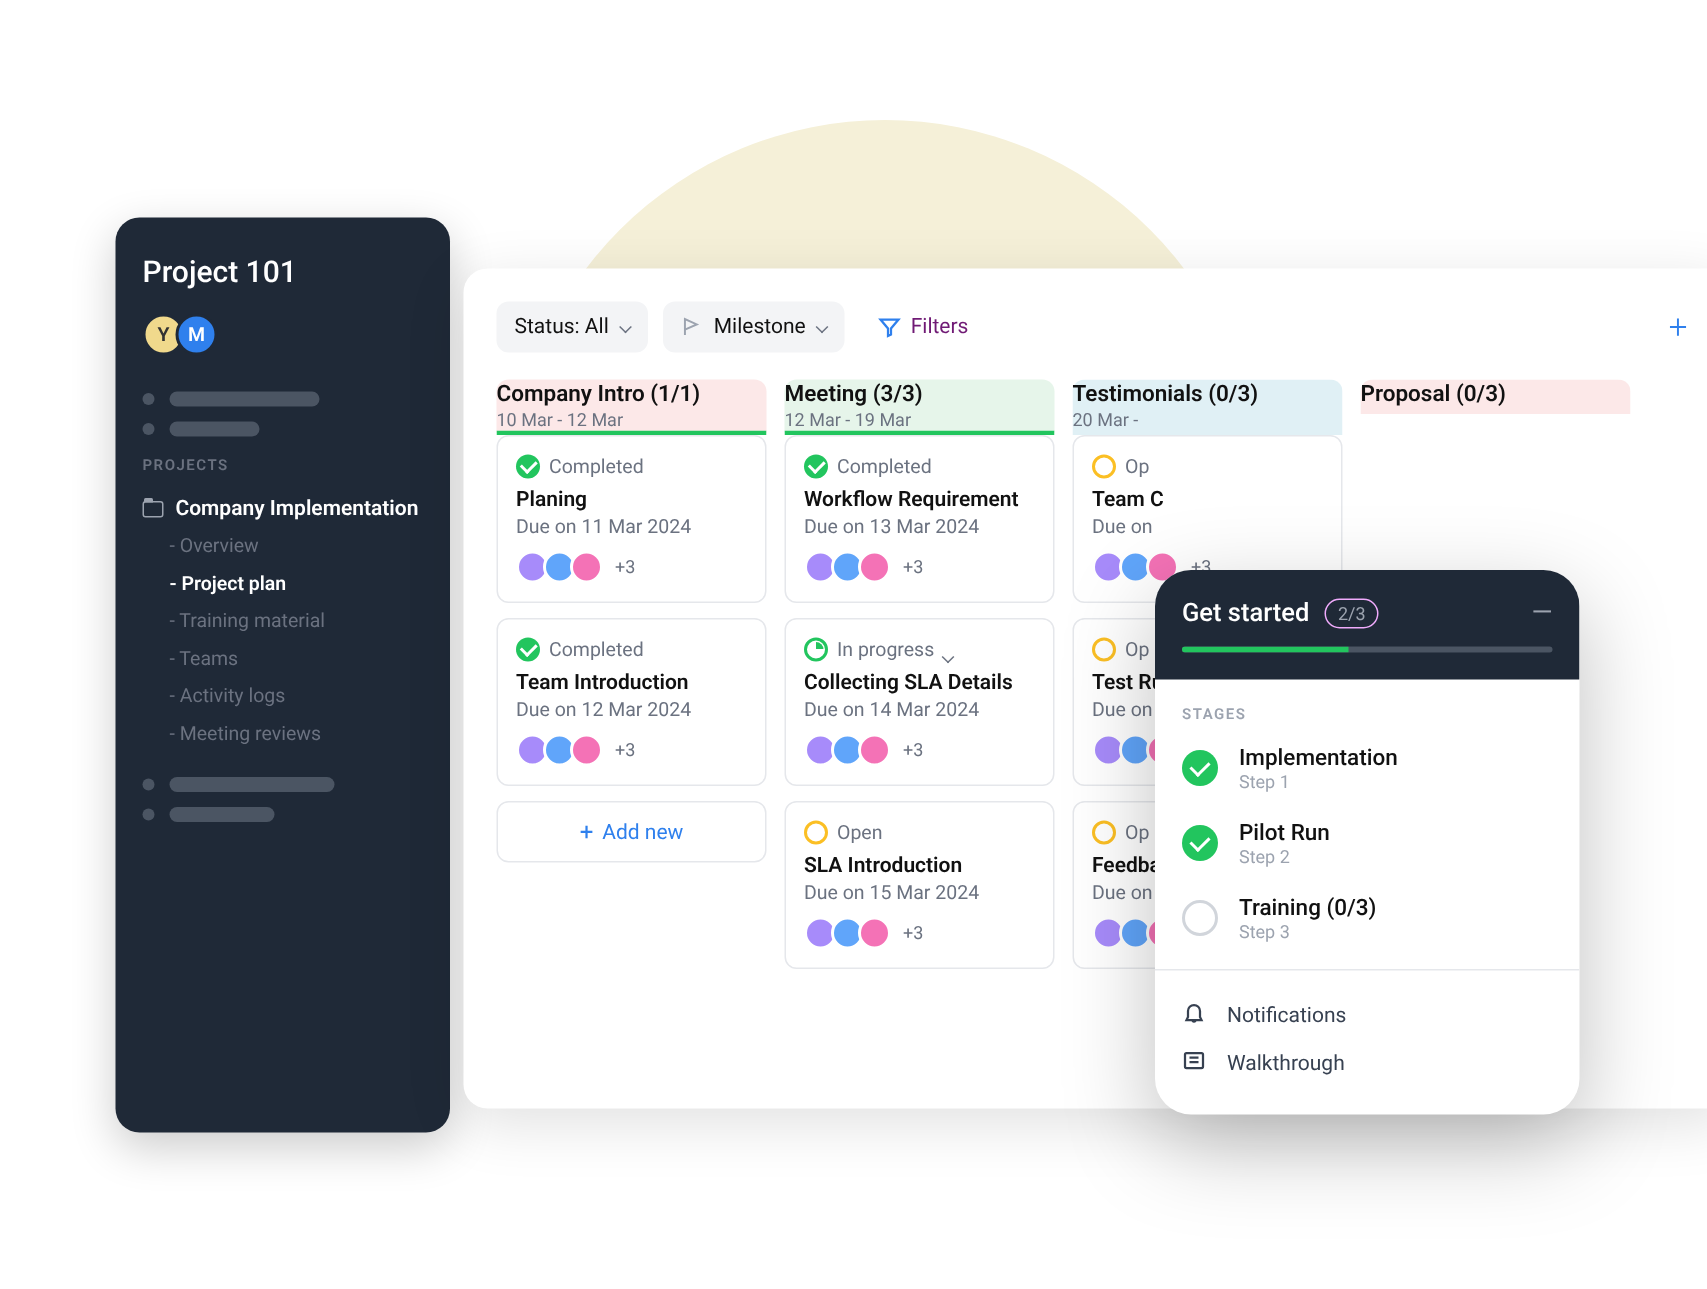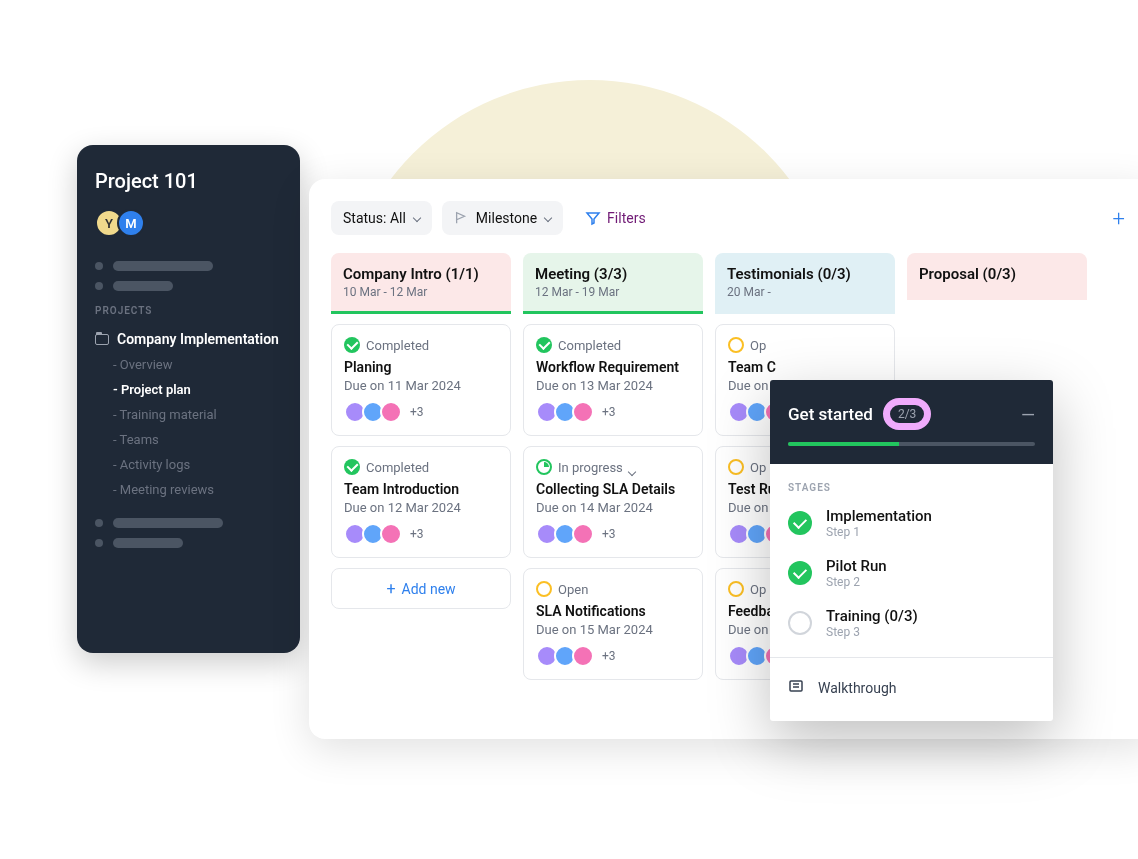--- a/index.html
+++ b/index.html
@@ -1,19 +1,19 @@
 <!DOCTYPE html>
 <html><head>
 <meta charset="utf-8">
 <style>
 *{margin:0;padding:0;box-sizing:border-box;font-family:-apple-system,BlinkMacSystemFont,'Segoe UI',Roboto,sans-serif}
 body{background:#fff;position:relative;width:1138px;height:859px;overflow:hidden}
 .bg-blob1{position:absolute;width:500px;height:500px;background:#f5f0d8;border-radius:50%;top:80px;left:340px;z-index:0}
 .bg-blob2{position:absolute;width:480px;height:480px;background:#a7c5eb;border-radius:50%;top:180px;left:520px;z-index:0}
-.sidebar{position:absolute;top:145px;left:77px;width:223px;height:508px;background:#1f2937;border-radius:16px;padding:24px 18px;z-index:2;box-shadow:0 10px 30px rgba(0,0,0,.2)}
+.sidebar{position:absolute;top:145px;left:77px;width:223px;height:610px;background:#1f2937;border-radius:16px;padding:24px 18px;z-index:2;box-shadow:0 10px 30px rgba(0,0,0,.2)}
 .sidebar-title{color:#fff;font-size:20px;font-weight:500;margin-bottom:16px}
 .avatar-stack{display:flex;margin-bottom:24px}
 .av{width:28px;height:28px;border-radius:50%;display:flex;align-items:center;justify-content:center;font-size:13px;font-weight:600;margin-right:-6px;border:2px solid #1f2937}
 .av-y{background:#f0d98c;color:#333}
 .av-m{background:#2f80ed;color:#fff}
 .skel-row{display:flex;align-items:center;gap:10px;margin-bottom:10px}
 .skel-dot{width:8px;height:8px;border-radius:50%;background:#4b5563}
 .skel-bar{height:10px;border-radius:5px;background:#4b5563}
 .section-label{color:#6b7280;font-size:10px;letter-spacing:1px;font-weight:600;margin:14px 0 10px}
 .nav-item{display:flex;align-items:center;gap:8px;color:#9ca3af;font-size:14px;padding:5px 0;cursor:pointer}
@@ -26,21 +26,21 @@
 .main{position:absolute;top:179px;left:309px;width:846px;height:560px;background:#fff;border-radius:16px;padding:22px;z-index:3;box-shadow:0 10px 40px rgba(0,0,0,.12);overflow:hidden}
 .toolbar{display:flex;gap:10px;margin-bottom:18px;align-items:center}
 .filter-btn{background:#f3f4f6;border:none;border-radius:8px;padding:9px 12px;font-size:14px;color:#111;display:flex;align-items:center;gap:8px;cursor:pointer}
 .filters-link{color:#701a75;font-size:14px;display:flex;align-items:center;gap:6px;background:none;border:none;cursor:pointer;padding:9px 12px}
 .add-col{margin-left:auto;color:#2f80ed;font-size:22px;font-weight:300;cursor:pointer;background:none;border:none;padding:4px 8px}
 .chevron{border-style:solid;border-width:1.5px 1.5px 0 0;width:6px;height:6px;transform:rotate(135deg);display:inline-block;border-color:#6b7280}
 .flag-icon{width:14px;height:14px;position:relative;display:inline-block;color:#9ca3af}
 .funnel svg,.flag-icon svg{display:block}
 .columns{display:flex;gap:12px}
 .col{width:180px;flex-shrink:0}
-.col-header{padding:12px;border-radius:8px 8px 0 0;border-bottom:3px solid;margin-bottom:10px}
+.col-header{padding:0;border-radius:8px 8px 0 0;border-bottom:3px solid;}
 .col-header.c1{background:#fce8e8;border-color:#22c55e}
 .col-header.c2{background:#e6f5ea;border-color:#22c55e}
 .col-header.c3{background:#e0f0f5;border-color:transparent}
 .col-header.c4{background:#fce8e8;border-color:transparent}
 .col-title{font-size:15px;font-weight:600;color:#111}
 .col-dates{font-size:12px;color:#6b7280;margin-top:2px}
 .card{border:1px solid #e5e7eb;border-radius:8px;padding:12px;margin-bottom:10px;background:#fff}
 .status-row{display:flex;align-items:flex-end;gap:6px;font-size:13px;color:#6b7280;margin-bottom:6px}
 .status-ic{width:16px;height:16px;flex-shrink:0}
 .ic-complete{background:#22c55e;border-radius:50%;display:flex;align-items:center;justify-content:center}
@@ -50,25 +50,25 @@
 .ic-progress::after{content:'';position:absolute;inset:1px;border-radius:50%;background:conic-gradient(#22c55e 0 90deg,transparent 90deg)}
 .card-title{font-size:14px;font-weight:600;color:#111;margin-bottom:3px}
 .card-due{font-size:13px;color:#6b7280;margin-bottom:8px}
 .assignees{display:flex;align-items:center;gap:4px}
 .ava{width:22px;height:22px;border-radius:50%;margin-right:-8px;border:2px solid #fff}
 .a1{background:#a78bfa}
 .a2{background:#60a5fa}
 .a3{background:#f472b6}
 .plus-count{font-size:12px;color:#6b7280;margin-left:12px}
 .add-new-btn{width:100%;border:1px solid #e5e7eb;border-radius:8px;padding:10px;background:#fff;color:#2f80ed;font-size:14px;cursor:pointer;display:flex;align-items:center;justify-content:center;gap:6px}
-.panel{position:absolute;top:380px;left:770px;width:283px;background:#fff;border-radius:3px;z-index:5;box-shadow:0 20px 60px rgba(0,0,0,.25);overflow:hidden}
+.panel{position:absolute;top:380px;left:770px;width:283px;background:#fff;border-radius:24px;z-index:5;box-shadow:0 20px 60px rgba(0,0,0,.25);overflow:hidden}
 .panel-head{background:#1f2937;padding:18px}
 .panel-top{display:flex;align-items:center;gap:10px;margin-bottom:12px}
 .panel-title{color:#fff;font-size:17px;font-weight:500}
-.panel-badge{border:7px solid #f0abfc;color:#9ca3af;font-size:12px;padding:2px 8px;border-radius:999px}
+.panel-badge{border:1px solid #f0abfc;color:#9ca3af;font-size:12px;padding:2px 8px;border-radius:999px}
 .panel-min{margin-left:auto;color:#9ca3af;cursor:pointer;background:none;border:none;font-size:18px}
 .panel-progress{height:4px;background:#4b5563;border-radius:2px;overflow:hidden}
 .panel-progress-fill{height:100%;background:#22c55e;width:45%}
 .panel-body{padding:18px}
 .panel-section{font-size:10px;letter-spacing:1px;color:#9ca3af;font-weight:600;margin-bottom:14px}
 .stage{display:flex;align-items:center;gap:14px;margin-bottom:18px;cursor:pointer}
 .stage-ic{width:24px;height:24px;flex-shrink:0}
 .stage-check{background:#22c55e;border-radius:50%;display:flex;align-items:center;justify-content:center}
 .stage-check::after{content:'';width:6px;height:10px;border:solid #fff;border-width:0 2.5px 2.5px 0;transform:rotate(45deg);margin-top:-2px}
 .stage-empty{border:2px solid #d1d5db;border-radius:50%}
@@ -215,21 +215,21 @@
             <div class="ava a2"></div>
             <div class="ava a3"></div>
             <span class="plus-count">+3</span>
           </div>
         </div>
         <div class="card">
           <div class="status-row">
             <span class="status-ic ic-open"></span>
             <span>Open</span>
           </div>
-          <div class="card-title">SLA Notifications</div>
+          <div class="card-title">SLA Introduction</div>
           <div class="card-due">Due on 15 Mar 2024</div>
           <div class="assignees">
             <div class="ava a1"></div>
             <div class="ava a2"></div>
             <div class="ava a3"></div>
             <span class="plus-count">+3</span>
           </div>
         </div>
       </div>
       <div class="col">
@@ -322,20 +322,26 @@
           <div>
             <div class="stage-name">Training (0/3)</div>
             <div class="stage-step">Step 3</div>
           </div>
         </div>
       </div>
     <div class="panel-divider"></div>
     <div id="panel-links">
         <div class="panel-link">
           <span><svg width="16" height="16" viewBox="0 0 16 16" fill="none" stroke="#374151" stroke-width="1.5">
+              <path d="M4 11V7a4 4 0 018 0v4l1 2H3l1-2zM7 13a1 1 0 002 0"></path>
+            </svg></span>
+          <span>Notifications</span>
+        </div>
+        <div class="panel-link">
+          <span><svg width="16" height="16" viewBox="0 0 16 16" fill="none" stroke="#374151" stroke-width="1.5">
               <rect x="2" y="3" width="12" height="10" rx="1"></rect>
               <line x1="5" y1="6" x2="11" y2="6"></line>
               <line x1="5" y1="9" x2="11" y2="9"></line>
             </svg></span>
           <span>Walkthrough</span>
         </div>
       </div>
   </div>
 </div>
 

